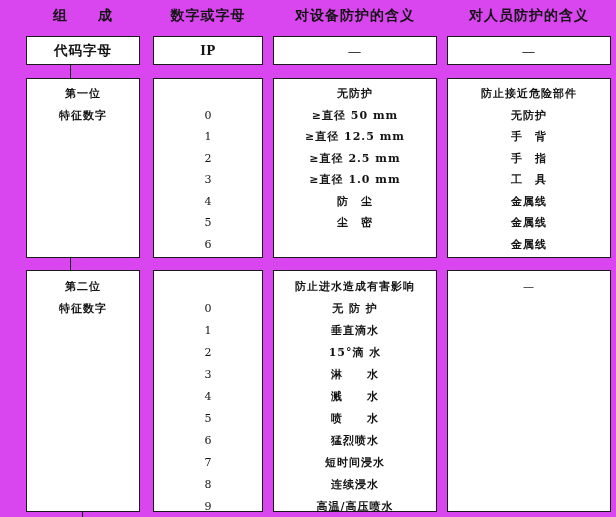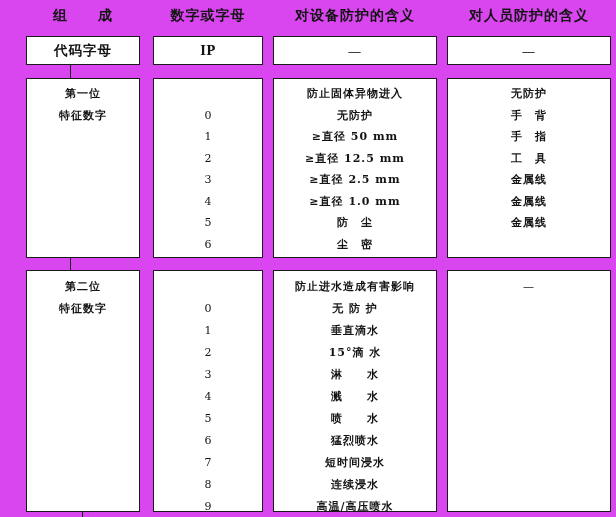--- a/index.html
+++ b/index.html
@@ -70,34 +70,34 @@
           <div class="row digit">2</div>
           <div class="row digit">3</div>
           <div class="row digit">4</div>
           <div class="row digit">5</div>
           <div class="row digit">6</div>
         </div>
     </div>
   </div>
   <div class="box sec1" style="left:273px;top:78px;width:164px;height:180px;">
     <div class="rowwrap">
-      <div class="row">防止固体异物进入</div>
       <div>
           <div class="row">无防护</div>
           <div class="row">≥直径 50 mm</div>
           <div class="row">≥直径 12.5 mm</div>
           <div class="row">≥直径 2.5 mm</div>
           <div class="row">≥直径 1.0 mm</div>
           <div class="row">防　尘</div>
           <div class="row">尘　密</div>
         </div>
     </div>
   </div>
   <div class="box sec1" style="left:447px;top:78px;width:164px;height:180px;">
     <div class="rowwrap">
+      <div class="row">防止接近危险部件</div>
       <div>
           <div class="row">无防护</div>
           <div class="row">手　背</div>
           <div class="row">手　指</div>
           <div class="row">工　具</div>
           <div class="row">金属线</div>
           <div class="row">金属线</div>
           <div class="row">金属线</div>
         </div>
     </div>

